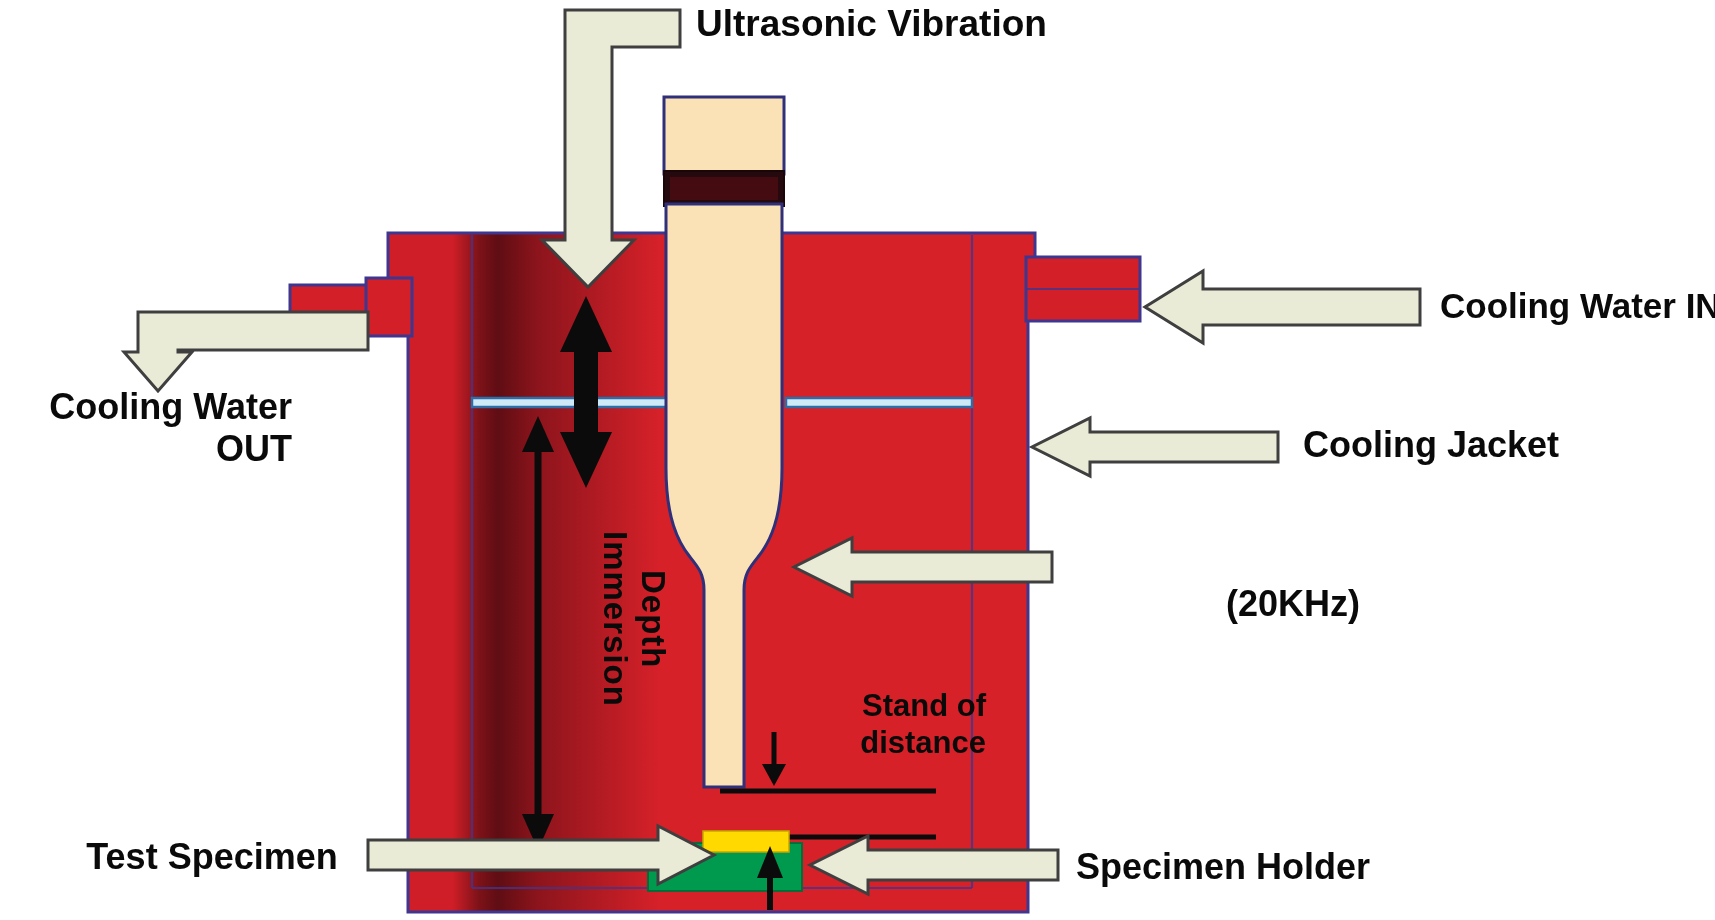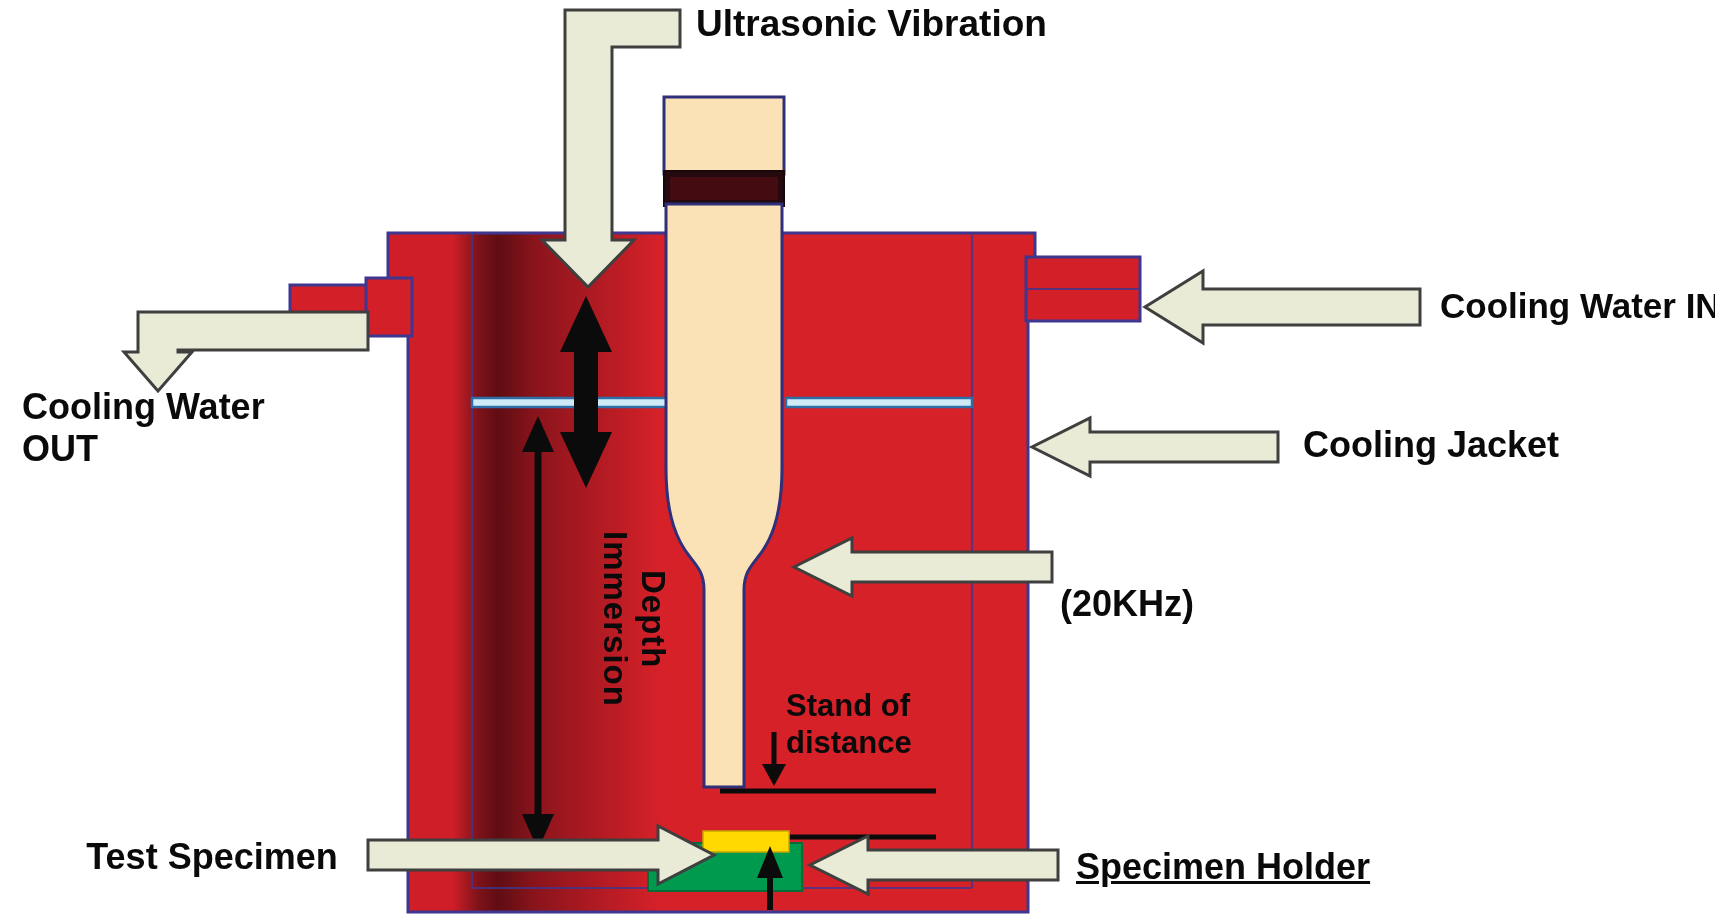--- a/index.html
+++ b/index.html
@@ -30,21 +30,21 @@
 
   
   .lbl{
     position:absolute;
     font-weight:bold;
     font-size:36px;
     line-height:1.18;
     white-space:nowrap;
     color:#0a0a0a;
   }
-  .lbl.center{text-align:left;white-space:normal;}
+  .lbl.center{text-align:right;white-space:normal;}
   .lbl.right {text-align:center;}
   #immersion-depth-label{
     position:absolute;
     left:576px; top:505px; height:228px;
     writing-mode:vertical-lr;
     text-align:center;
     font-weight:bold;
     font-size:33px;
     letter-spacing:1px;
     line-height:1.15;
@@ -147,15 +147,15 @@
     <span>Depth</span>
   </div>
 
   <div class="lbl center" id="stand-of-distance-label" style="left:766px;top:688px;width:200px;">
     <span>Stand of</span><br>
     <span>distance</span>
   </div>
 
   <div class="lbl right" style="left:52px;top:836px;width:280px;">Test Specimen</div>
 
-  <div class="lbl" style="left:1056px;top:846px;text-decoration:underline;">Specimen Holder</div>
+  <div class="lbl" style="left:1056px;top:846px;">Specimen Holder</div>
 
 </div>
 
 </body></html>

